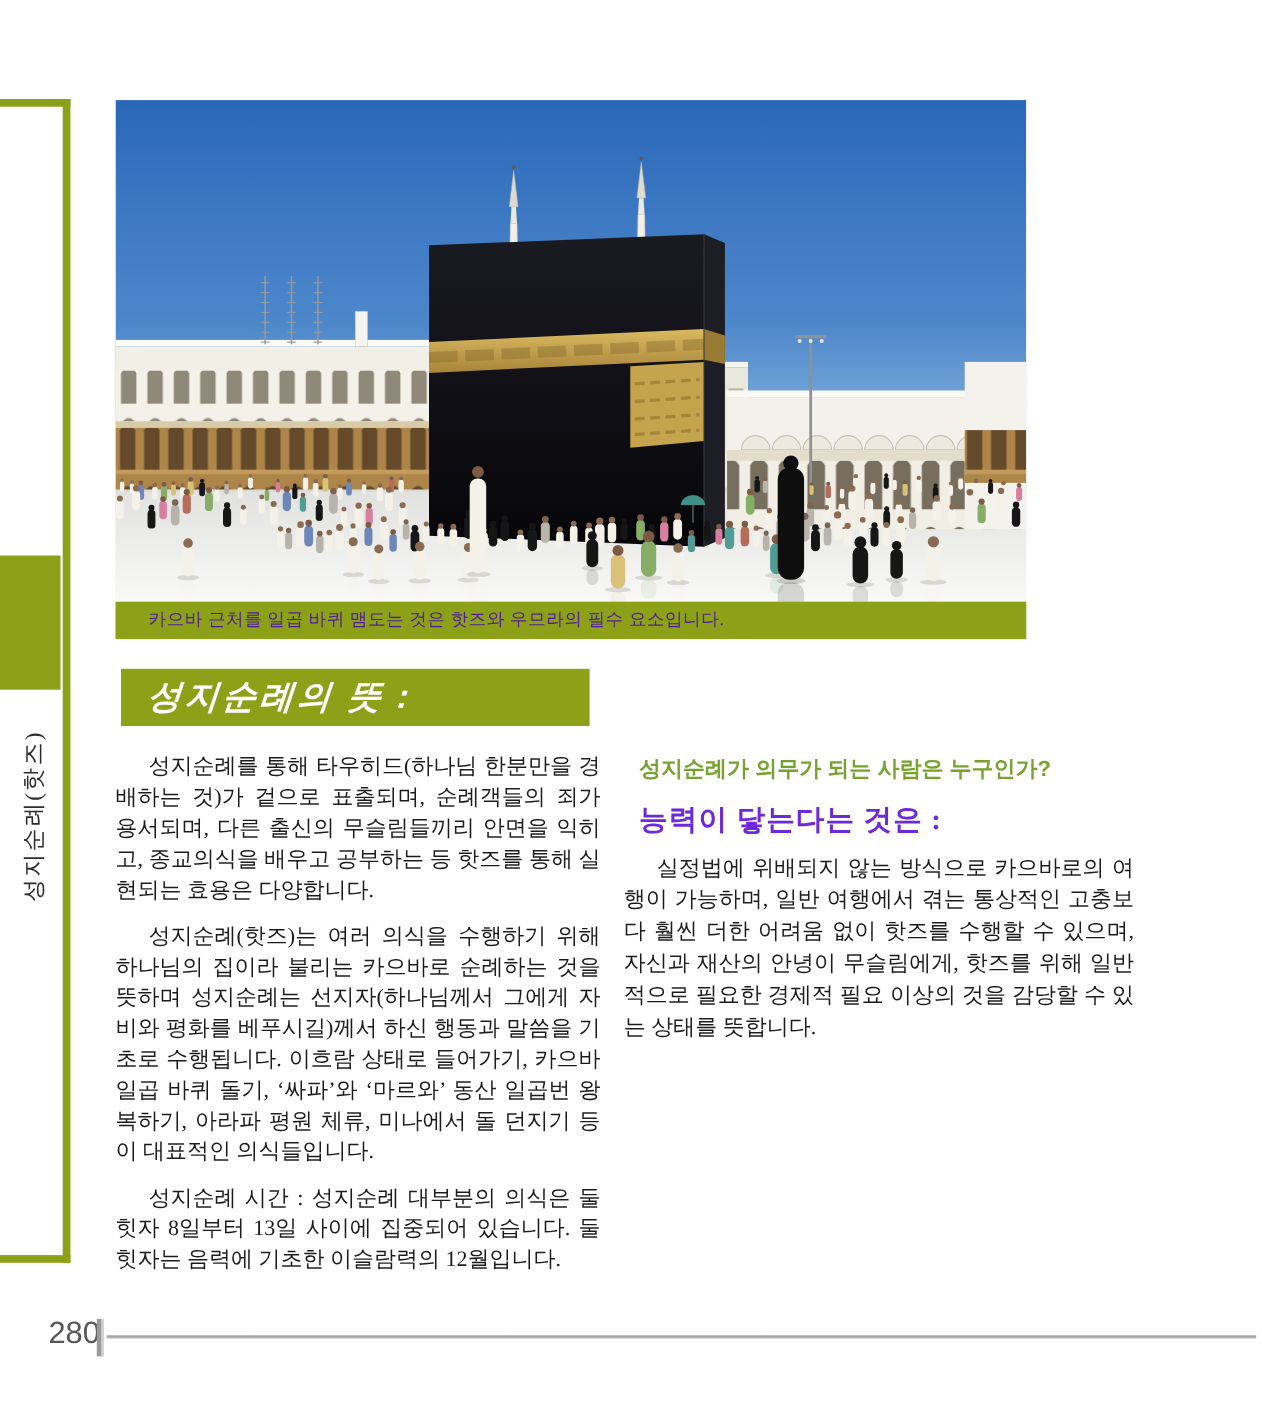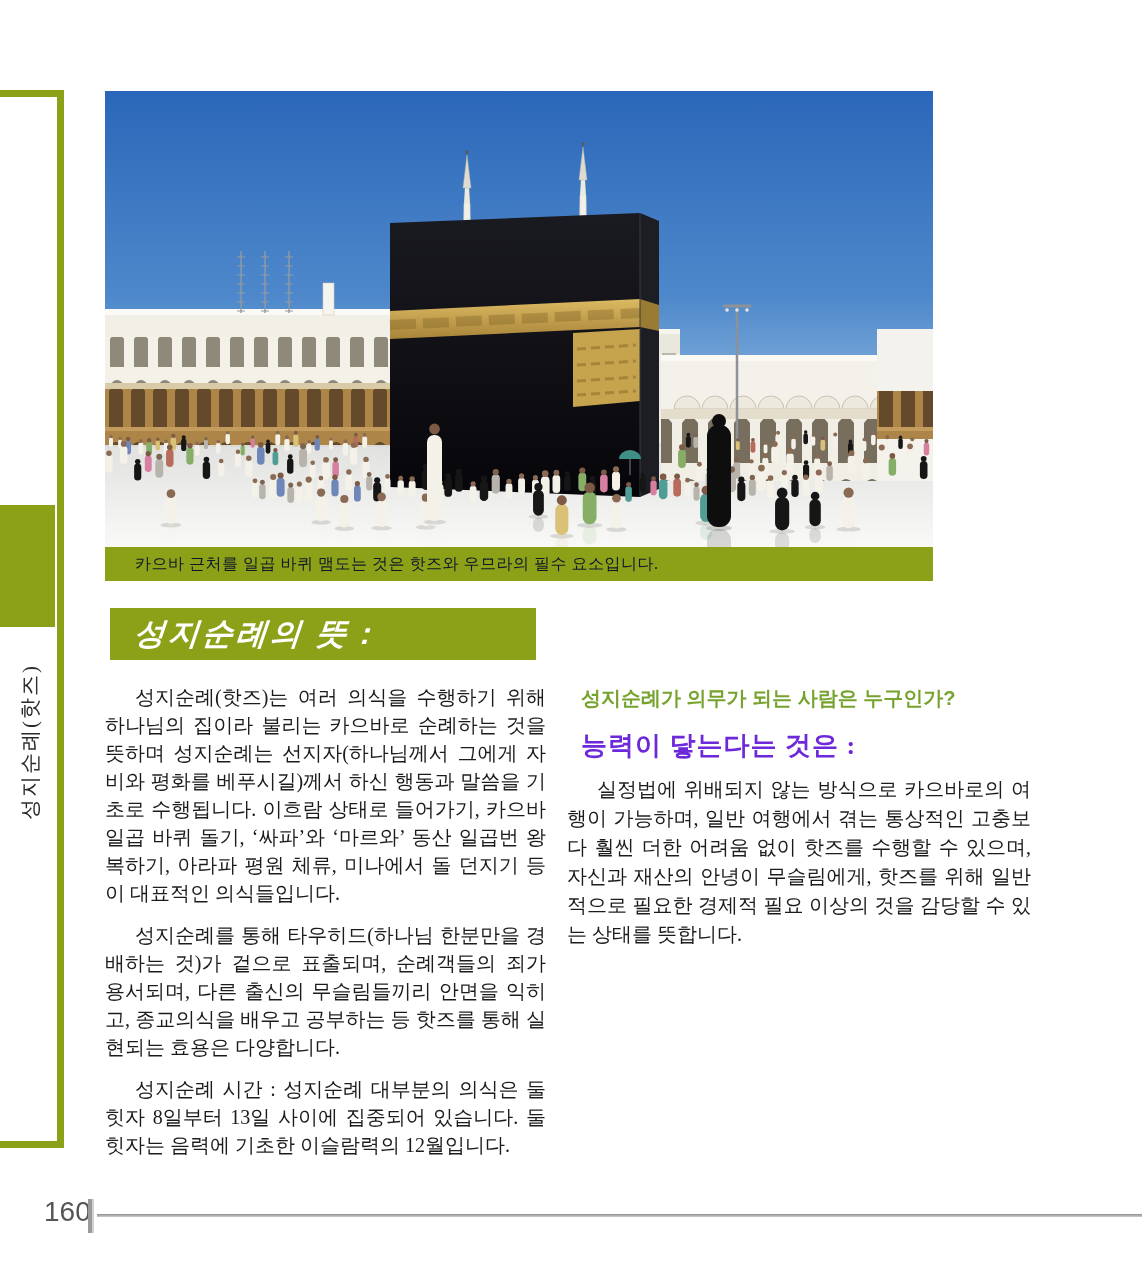--- a/index.html
+++ b/index.html
@@ -17,21 +17,21 @@
     position:absolute;left:30px;top:742px;
     transform:translate(-50%,-50%) rotate(-90deg);
     font-size:21px;color:#2b2b2b;letter-spacing:2px;white-space:nowrap;
     font-family:"Liberation Serif",serif;
   }
   
   .photo{position:absolute;left:105px;top:91px;width:828px;height:456px;}
   .photo svg{display:block;}
   .caption{
     position:absolute;left:105px;top:547px;width:828px;height:34px;
-    color:#0f172a;font-size:16px;line-height:34px;padding-left:30px;
+    color:#4c1d95;font-size:16px;line-height:34px;padding-left:30px;
     box-sizing:border-box;letter-spacing:.5px;
   }
   
   .banner{
     position:absolute;left:110px;top:608px;width:426px;height:52px;
     display:flex;align-items:center;
   }
   .banner .banner-text{
     font-family:"Liberation Sans",sans-serif;font-style:italic;font-weight:bold;
     font-size:31px;color:#ffffff;letter-spacing:3px;padding-left:24px;
@@ -549,28 +549,28 @@
 
   <div class="caption olive">
     <span>카으바 근처를 일곱 바퀴 맴도는 것은 핫즈와 우므라의 필수 요소입니다.</span>
   </div>
 
   <div class="banner olive">
     <span class="banner-text">성지순례의 뜻 :</span>
   </div>
 
   <div class="col col-left">
+    <p>성지순례를 통해 타우히드(하나님 한분만을 경배하는 것)가 겉으로 표출되며, 순례객들의 죄가 용서되며, 다른 출신의 무슬림들끼리 안면을 익히고, 종교의식을 배우고 공부하는 등 핫즈를 통해 실현되는 효용은 다양합니다.</p>
     <p>성지순례(핫즈)는 여러 의식을 수행하기 위해 하나님의 집이라 불리는 카으바로 순례하는 것을 뜻하며 성지순례는 선지자(하나님께서 그에게 자비와 평화를 베푸시길)께서 하신 행동과 말씀을 기초로 수행됩니다. 이흐람 상태로 들어가기, 카으바 일곱 바퀴 돌기, ‘싸파’와 ‘마르와’ 동산 일곱번 왕복하기, 아라파 평원 체류, 미나에서 돌 던지기 등이 대표적인 의식들입니다.</p>
-    <p>성지순례를 통해 타우히드(하나님 한분만을 경배하는 것)가 겉으로 표출되며, 순례객들의 죄가 용서되며, 다른 출신의 무슬림들끼리 안면을 익히고, 종교의식을 배우고 공부하는 등 핫즈를 통해 실현되는 효용은 다양합니다.</p>
     <p>성지순례 시간 : 성지순례 대부분의 의식은 둘힛자 8일부터 13일 사이에 집중되어 있습니다. 둘힛자는 음력에 기초한 이슬람력의 12월입니다.</p>
   </div>
 
   <div class="col col-right">
     <h3 class="h-green1">성지순례가 의무가 되는 사람은 누구인가?</h3>
     <h3 class="h-green2">능력이 닿는다는 것은 :</h3>
     <p>실정법에 위배되지 않는 방식으로 카으바로의 여행이 가능하며, 일반 여행에서 겪는 통상적인 고충보다 훨씬 더한 어려움 없이 핫즈를 수행할 수 있으며, 자신과 재산의 안녕이 무슬림에게, 핫즈를 위해 일반적으로 필요한 경제적 필요 이상의 것을 감당할 수 있는 상태를 뜻합니다.</p>
   </div>
 
-  <div class="pagenum">160</div>
+  <div class="pagenum">280</div>
   <div class="ftick"></div>
   <div class="frule"></div>
 
 </div>
 
 </body></html>

